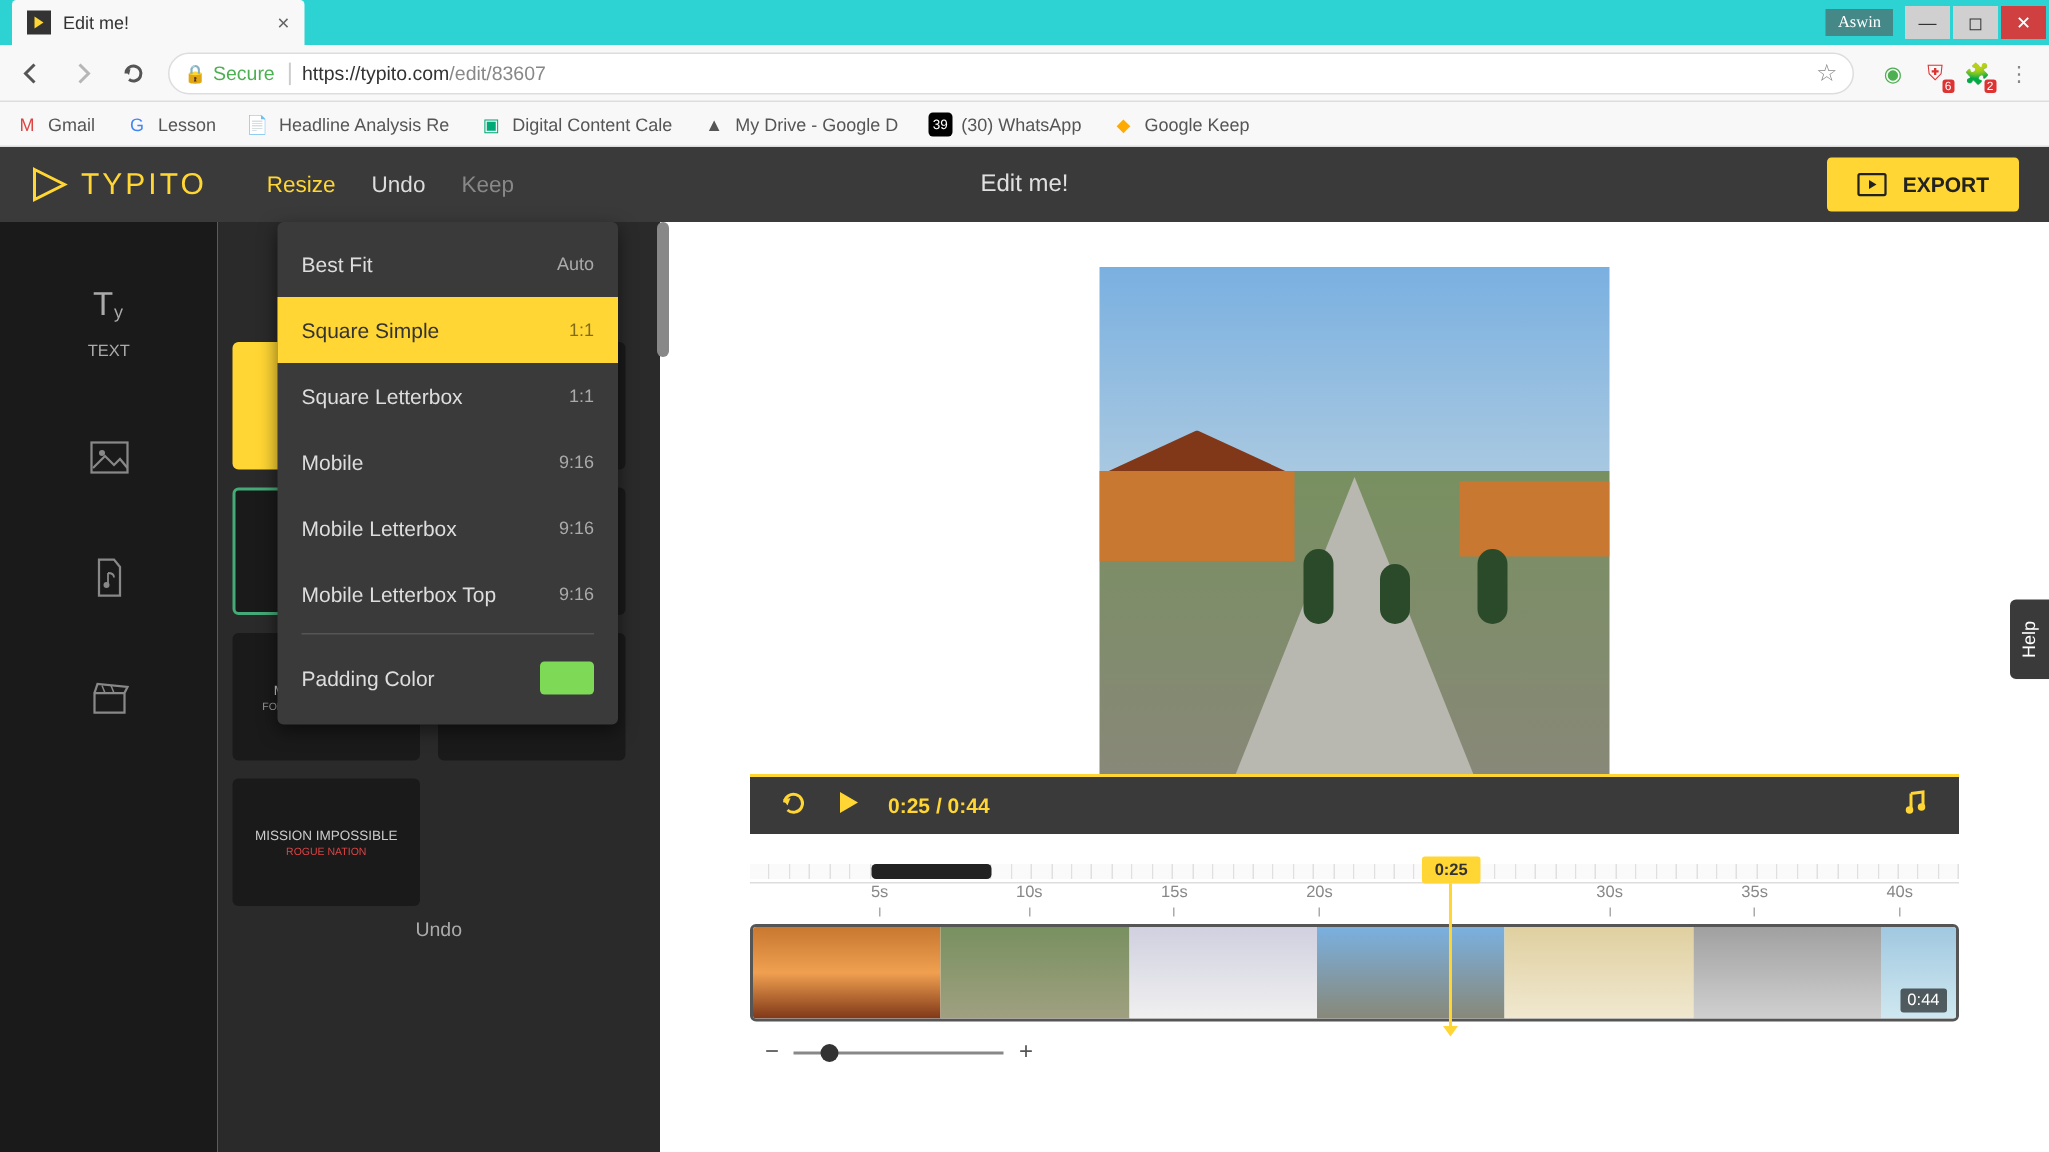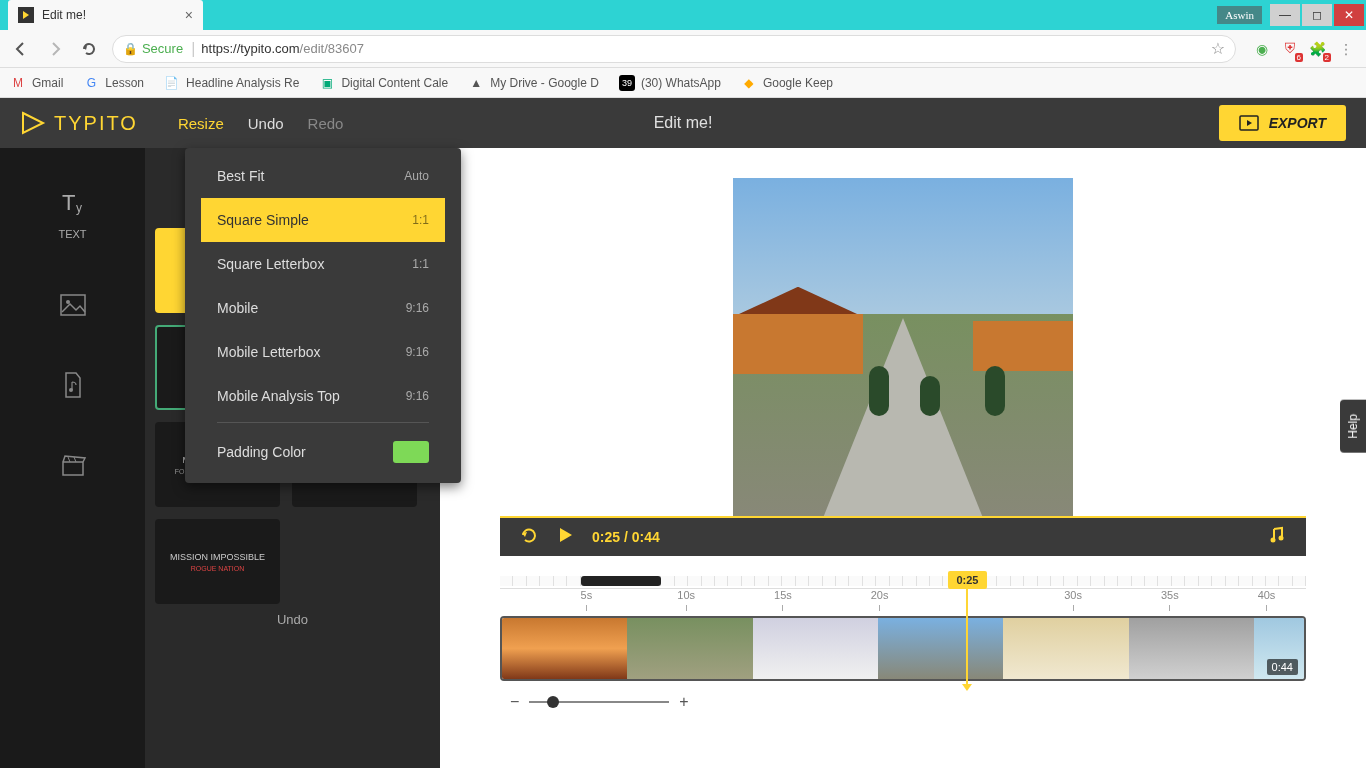--- a/index.html
+++ b/index.html
@@ -33,42 +33,42 @@
 .bm-item { display: flex; align-items: center; font-size: 12px; color: #555; margin-right: 20px; cursor: pointer; }
 .bm-icon { width: 16px; height: 16px; margin-right: 6px; display: flex; align-items: center; justify-content: center; font-size: 12px; }
 
 
 .app-header { height: 50px; background: #3a3a3a; display: flex; align-items: center; padding: 0 20px; }
 .logo { display: flex; align-items: center; color: #ffd633; font-size: 20px; font-weight: 400; letter-spacing: 2px; margin-right: 40px; }
 .logo svg { width: 26px; height: 26px; margin-right: 8px; }
 .menu-item { color: #888; font-size: 15px; margin-right: 24px; cursor: pointer; }
 .menu-item.active { color: #ffd633; }
 .doc-title { position: absolute; left: 50%; transform: translateX(-50%); color: #e0e0e0; font-size: 16px; }
-.export-btn { margin-left: auto; background: #ffd633; color: #222; padding: 8px 20px; border-radius: 3px; display: flex; align-items: center; font-size: 14px; font-weight: 600; cursor: pointer; font-style: italic; }
+.export-btn { margin-left: auto; background: #ffd633; color: #222; padding: 8px 20px; border-radius: 3px; display: flex; align-items: center; font-size: 14px; font-weight: 600; cursor: pointer; }
 .export-btn svg { width: 20px; height: 20px; margin-right: 10px; }
 
 
 .app-body { display: flex; height: 670px; }
 .sidebar { width: 145px; background: #1a1a1a; display: flex; flex-direction: column; align-items: center; padding-top: 40px; }
 .side-item { display: flex; flex-direction: column; align-items: center; color: #888; margin-bottom: 50px; cursor: pointer; }
 .side-item svg { width: 30px; height: 30px; }
 .side-item .lbl { font-size: 11px; margin-top: 10px; color: #aaa; }
 
 .panel { width: 295px; background: #2a2a2a; position: relative; padding: 10px; }
 .panel-templates { display: flex; flex-wrap: wrap; gap: 12px; padding-top: 70px; }
 .tmpl { width: 125px; height: 85px; background: #1a1a1a; border-radius: 4px; display: flex; flex-direction: column; align-items: center; justify-content: center; color: #ccc; font-size: 9px; text-align: center; padding: 4px; }
 .tmpl.y { background: #ffd633; }
 .tmpl.outline { border: 2px solid #4a7; }
 .tmpl-sub { color: #999; font-size: 7px; margin-top: 3px; }
 .tmpl-sub.red { color: #d44; }
 .tmpl-sub.white-box { background: #fff; color: #333; padding: 1px 3px; }
 .saved { text-align: center; color: #aaa; font-size: 13px; margin-top: 8px; }
 
 
-.dropdown { position: absolute; top: 0px; left: 40px; width: 276px; background: #3a3a3a; border-radius: 4px; box-shadow: 0 4px 12px rgba(0,0,0,0.5); z-index: 10; padding: 6px 16px; }
+.dropdown { position: absolute; top: 0px; left: 40px; width: 227px; background: #3a3a3a; border-radius: 4px; box-shadow: 0 4px 12px rgba(0,0,0,0.5); z-index: 10; padding: 6px 0; }
 .dd-item { display: flex; justify-content: space-between; align-items: center; padding: 14px 16px; color: #ddd; font-size: 14px; cursor: pointer; }
 .dd-item.sel { background: #ffd633; color: #333; }
 .dd-ratio { color: #aaa; font-size: 12px; }
 .dd-item.sel .dd-ratio { color: rgba(0,0,0,0.5); }
 .dd-sep { border-top: 1px solid #555; margin: 4px 16px; }
 .dd-swatch { width: 36px; height: 22px; background: #7ed957; border-radius: 3px; }
 
 .scroll-ind { position: absolute; top: 0; right: -6px; width: 8px; height: 90px; background: #888; border-radius: 4px; }
 
 
@@ -203,21 +203,21 @@
 
 <div class="app-header">
   <div class="logo">
     <svg viewBox="0 0 26 26">
         <polygon points="3,3 23,13 3,23" fill="none" stroke="#ffd633" stroke-width="2"></polygon>
       </svg>
     <span>TYPITO</span>
   </div>
   <span class="menu-item active">Resize</span>
   <span class="menu-item" style="color:#ddd">Undo</span>
-  <span class="menu-item">Redo</span>
+  <span class="menu-item">Keep</span>
   <div class="doc-title">Edit me!</div>
   <div class="export-btn">
     <svg viewBox="0 0 20 20">
         <rect x="1" y="3" width="18" height="14" rx="1" fill="none" stroke="#222" stroke-width="1.5"></rect>
         <polygon points="8,7 13,10 8,13" fill="#222"></polygon>
       </svg>
     <span>EXPORT</span>
   </div>
 </div>
 
@@ -299,21 +299,21 @@
         </div>
         <div class="dd-item">
           <span>Mobile</span>
           <span class="dd-ratio">9:16</span>
         </div>
         <div class="dd-item">
           <span>Mobile Letterbox</span>
           <span class="dd-ratio">9:16</span>
         </div>
         <div class="dd-item">
-          <span>Mobile Analysis Top</span>
+          <span>Mobile Letterbox Top</span>
           <span class="dd-ratio">9:16</span>
         </div>
         <div class="dd-sep"></div>
         <div class="dd-item">
           <span>Padding Color</span>
           <span class="dd-swatch"></span>
         </div>
       </div>
   </div>
 

